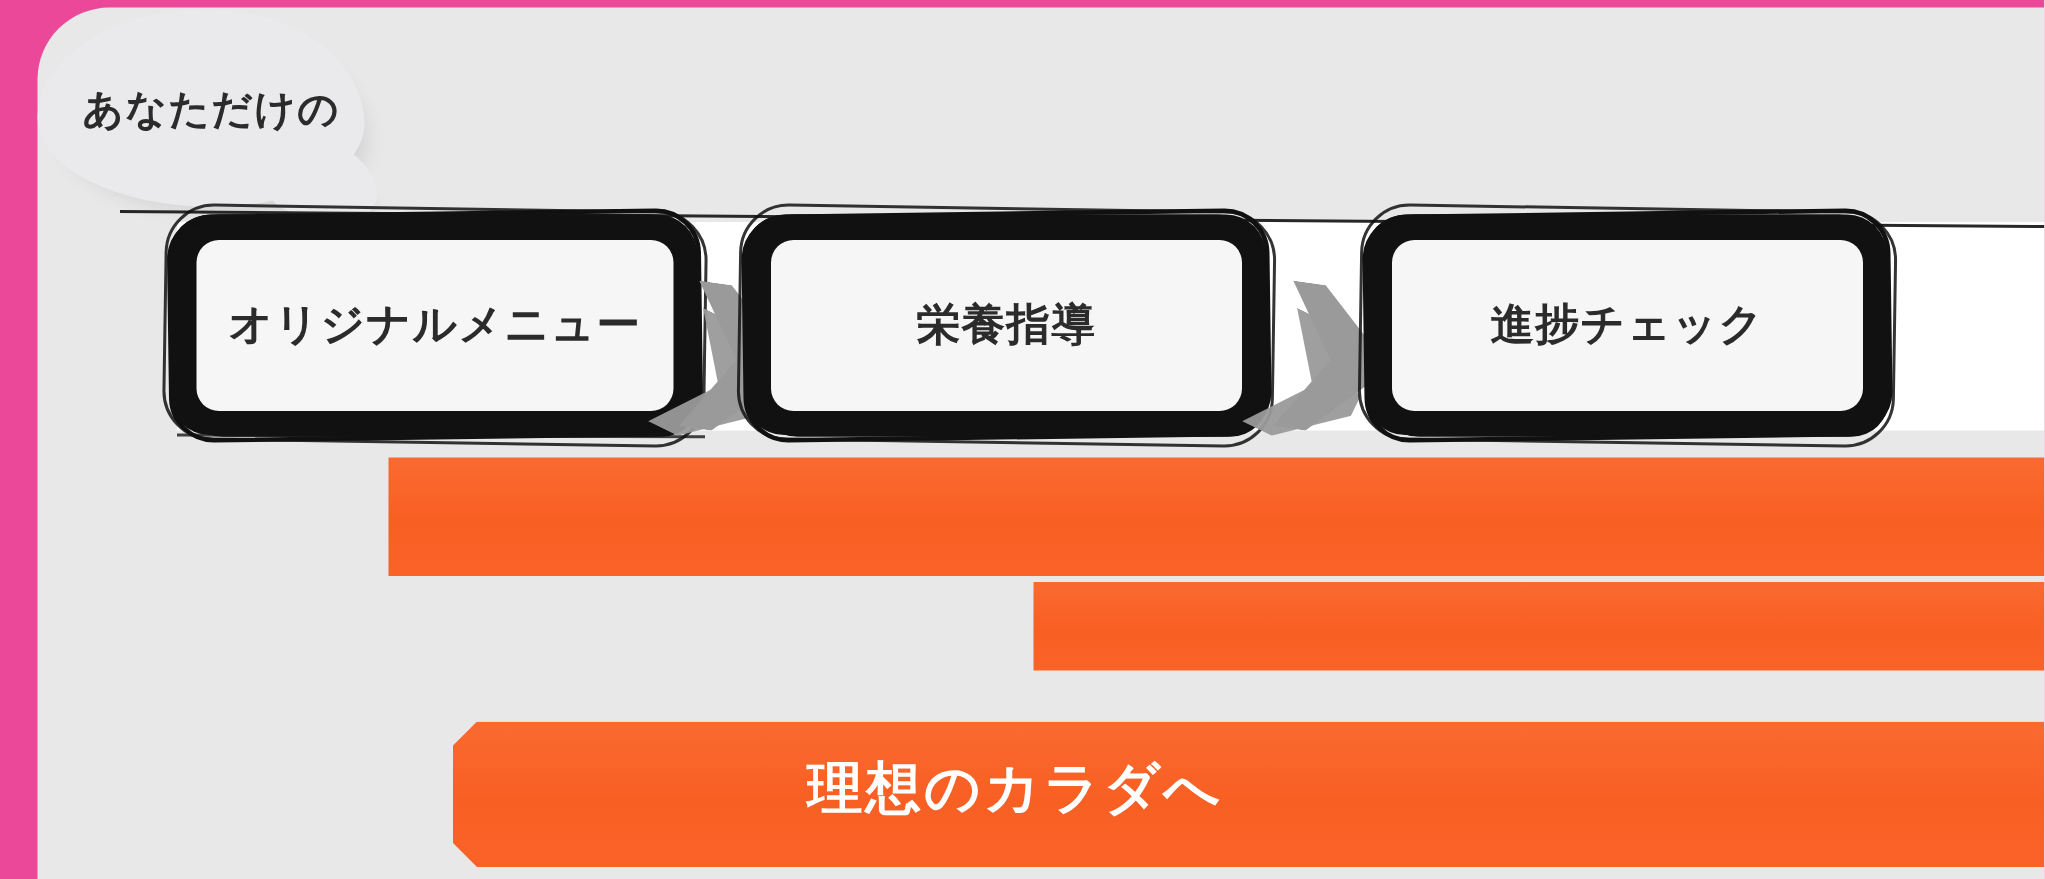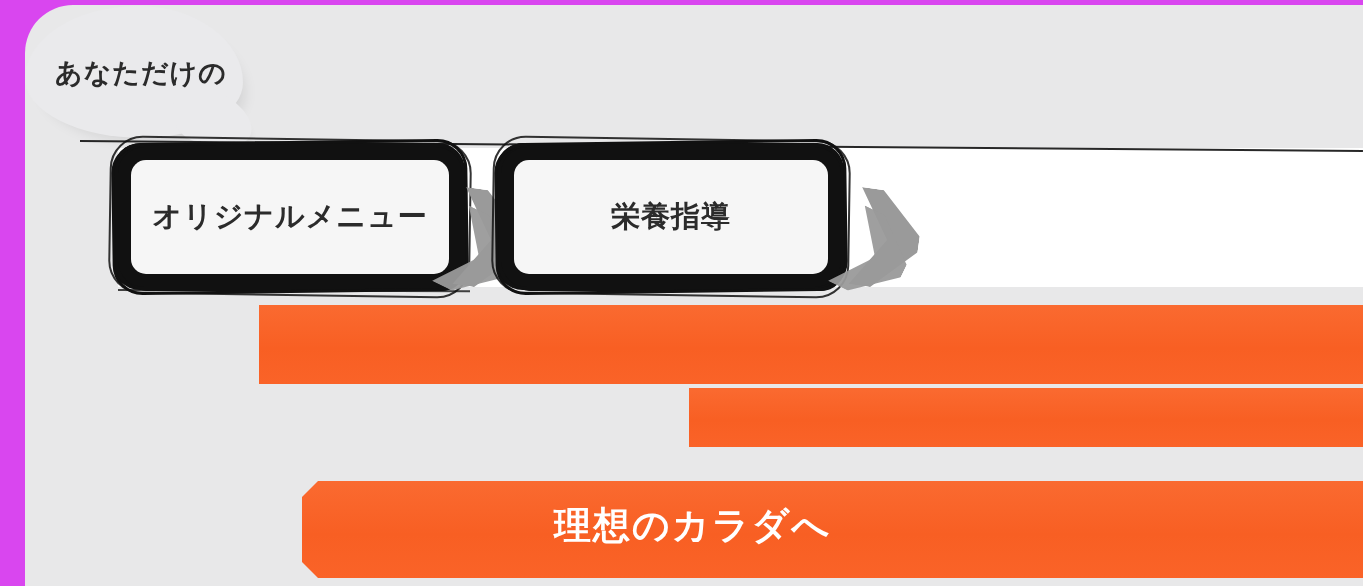--- a/index.html
+++ b/index.html
@@ -7,21 +7,21 @@
     --card-gray:#e8e8e9;
     --bubble-gray:#eaeaec;
     --box-fill:#f6f6f6;
     --ink:#2b2b2b;
     --arrow-gray:#9a9a9a;
     --band-white:#ffffff;
     --banner-text:#ffffff;
   }
   html,body{margin:0;padding:0;background:#ffffff;}
   .stage{
-    position:relative;width:1363px;height:586px;overflow:hidden;background:#d946ef;
+    position:relative;width:1363px;height:586px;overflow:hidden;background:#ec4899;
     font-family:"DejaVu Sans","Liberation Sans",sans-serif;
   }
   .abs{position:absolute;}
 
   
   .card{left:25px;top:5px;right:0;bottom:0;background:var(--card-gray);border-top-left-radius:48px;}
 
   
   .bubble{
     left:25px;top:6px;width:218px;height:132px;background:var(--bubble-gray);
@@ -88,21 +88,21 @@
   .orange{background:linear-gradient(180deg,#fa6a30 0%,#f85f23 55%,#fa6328 100%);}
   .hl-block-1{left:259px;top:305px;right:0;height:79px;}
   .hl-block-2{left:689px;top:388px;right:0;height:59px;}
 
   
   .banner{
     left:302px;top:481px;right:0;height:97px;
     clip-path:polygon(16px 0,100% 0,100% 100%,16px 100%,0 calc(100% - 16px),0 16px);
   }
   .banner-label{
-    left:554px;top:501px;font-size:37px;font-weight:900;color:var(--banner-text);
+    left:538px;top:501px;font-size:37px;font-weight:900;color:var(--banner-text);
     letter-spacing:2px;white-space:nowrap;
   }
 </style>
 </head>
 <body>
 
 <div class="stage">
 
   <div class="abs card"></div>
 
@@ -129,20 +129,25 @@
     <div class="step-inner">
       <span class="step-label">栄養指導</span>
     </div>
   </div>
 
   <div class="abs arrow arrow-2">
     <i class="chev c1"></i>
     <i class="chev c2"></i>
   </div>
 
+  <div class="abs step-frame step-3">
+    <div class="step-inner">
+      <span class="step-label">進捗チェック</span>
+    </div>
+  </div>
 
   <div class="abs orange hl-block-1"></div>
   <div class="abs orange hl-block-2"></div>
 
   <div class="abs orange banner"></div>
   <div class="abs banner-label">理想のカラダへ</div>
 
 </div>
 
 </body></html>

